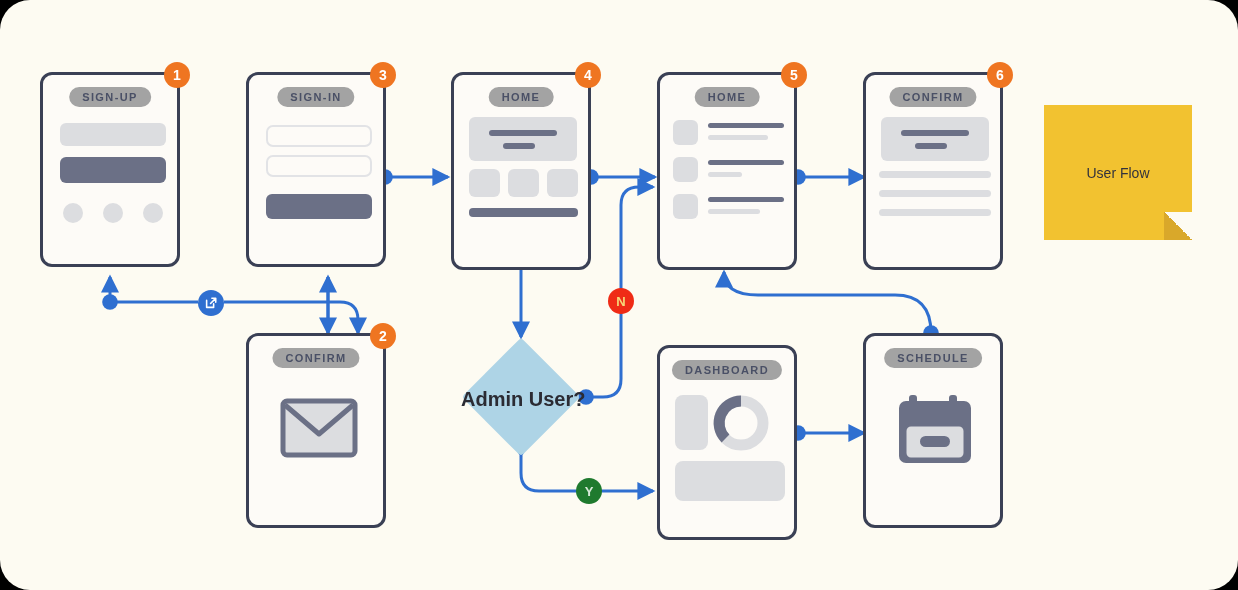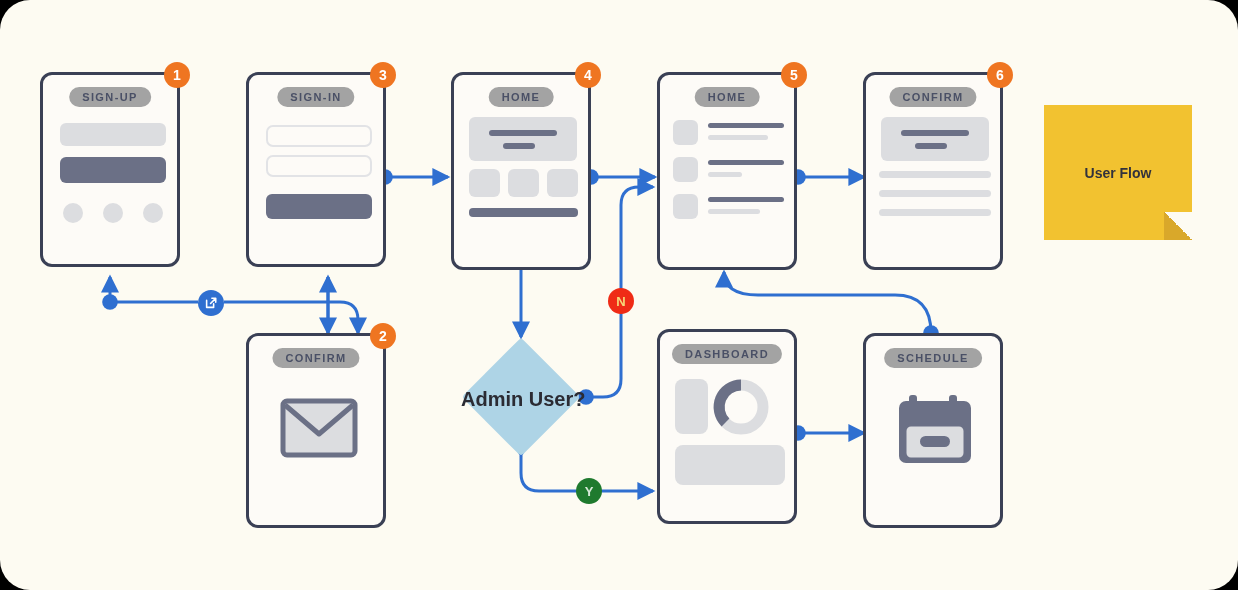--- a/index.html
+++ b/index.html
@@ -14,21 +14,21 @@
         border-radius:11px;padding:4px 13px;color:#4a5066;font-size:11px;font-weight:bold;letter-spacing:1.4px;white-space:nowrap;}
   .g{position:absolute;background:#dcdde0;border-radius:6px;}
   .d{position:absolute;background:#6b7086;border-radius:6px;}
   .o{position:absolute;background:#fdfbf7;border:2px solid #e2e3e6;border-radius:7px;box-sizing:border-box;}
   .dot{position:absolute;background:#dcdde0;border-radius:50%;}
   .diamond{position:absolute;background:#aed4e6;transform:rotate(45deg);border-radius:4px;}
   .dlabel{position:absolute;color:#2b2b33;font-size:20px;font-weight:bold;text-align:center;white-space:nowrap;}
   .marker{position:absolute;border-radius:50%;display:flex;align-items:center;justify-content:center;
           font-size:13px;font-weight:bold;z-index:7;}
   .note{position:absolute;background:#f2c230;}
-  .note-label{position:absolute;width:100%;text-align:center;color:#32323c;font-size:14px;font-weight:bold;}
+  .note-label{position:absolute;width:100%;text-align:center;color:#32323c;font-size:14px;font-weight:normal;}
   .note-fold{position:absolute;right:0;bottom:0;width:28px;height:28px;
              background:linear-gradient(225deg,#fdfbf2 0 50%,#d9a82a 50% 100%);}
 </style>
 </head>
 <body>
 
 <div id="canvas">
 
   <svg id="wires">
     <defs>
@@ -126,21 +126,21 @@
     <div class="pill">CONFIRM</div>
     <svg style="position:absolute;left:31px;top:62px;" width="78" height="60" viewBox="0 0 78 60">
       <rect x="3" y="3" width="72" height="54" rx="4" fill="#dcdde0" stroke="#6b7086" stroke-width="5"></rect>
       <path d="M5,7 L39,36 L73,7" fill="none" stroke="#6b7086" stroke-width="5" stroke-linejoin="round"></path>
     </svg>
   </div>
 
   <div class="diamond" style="left:479px;top:355px;width:84px;height:84px;"></div>
   <div class="dlabel" style="left:461px;top:388px;width:120px;">Admin User?</div>
 
-  <div class="card" style="left:657px;top:329px;width:140px;height:195px;">
+  <div class="card" style="left:657px;top:345px;width:140px;height:195px;">
     <div class="pill">DASHBOARD</div>
     <div class="g" style="left:15px;top:47px;width:33px;height:55px;border-radius:8px;"></div>
     <svg style="position:absolute;left:51px;top:45px;" width="60" height="60" viewBox="0 0 60 60">
       <circle cx="30" cy="30" r="22" fill="none" stroke="#dcdde0" stroke-width="11"></circle>
       <path d="M30,8 A22,22 0 0,0 14.5,45.5" fill="none" stroke="#6b7086" stroke-width="11"></path>
     </svg>
     <div class="g" style="left:15px;top:113px;width:110px;height:40px;border-radius:8px;"></div>
   </div>
 
   <div class="card" style="left:863px;top:333px;width:140px;height:195px;">

